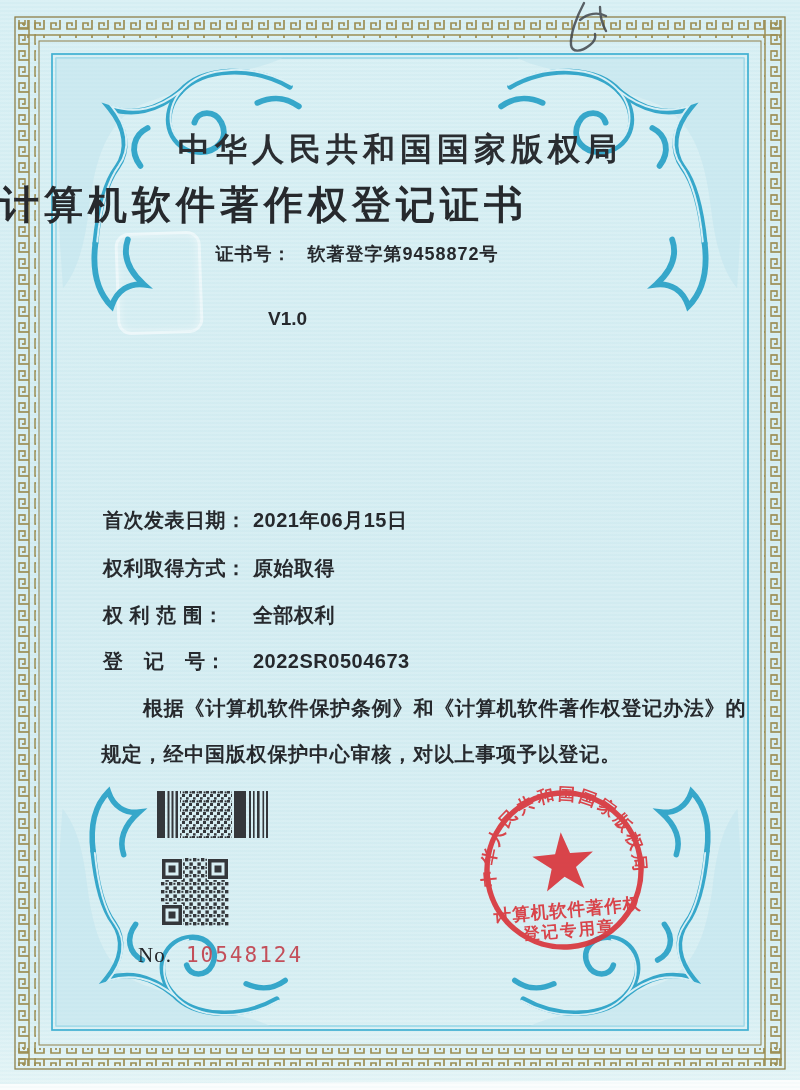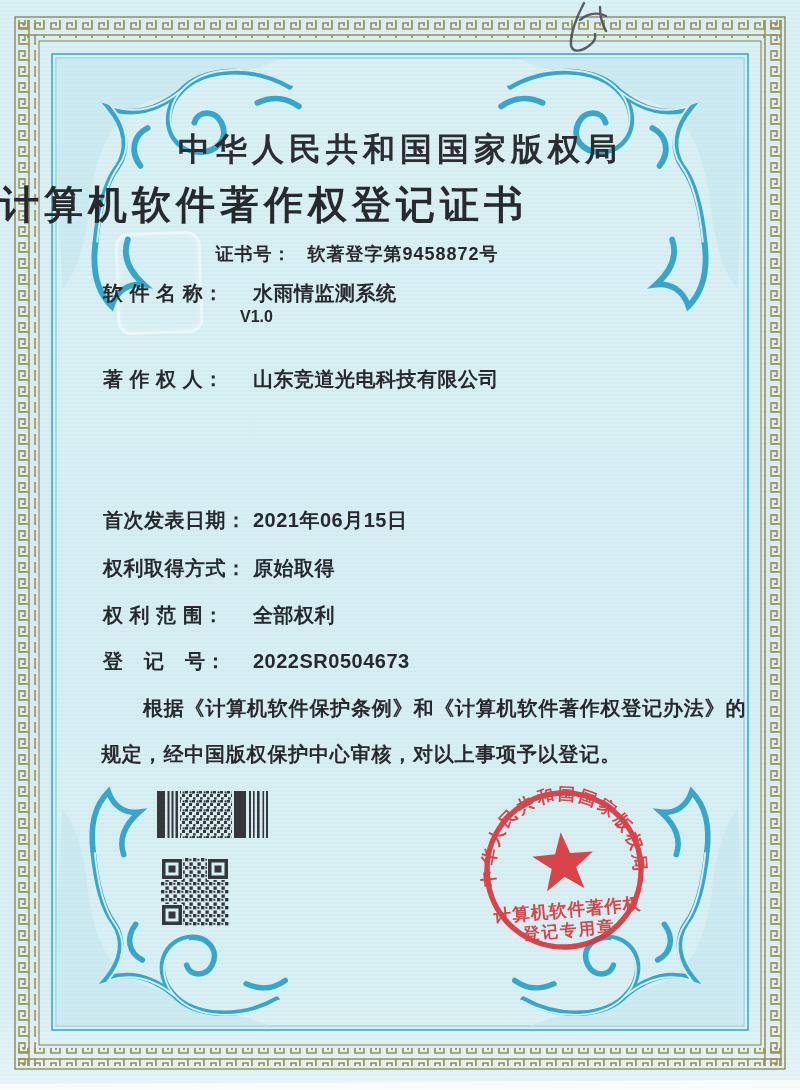--- a/index.html
+++ b/index.html
@@ -27,21 +27,21 @@
   }
   .certno {
     left:0; top:242px; width:714px; text-align:center;
     font-size:18px; font-weight:700; letter-spacing:1px;
   }
   .certno .gap { display:inline-block; width:16px; }
 
   .field-row { left:103px; font-size:20px; font-weight:700; letter-spacing:.5px; white-space:nowrap; }
   .field-label { display:inline-block; min-width:150px; }
   .field-value { }
-  .field-value2 { left:240px; font-size:16px; font-weight:700; }
+  .field-value2 { left:268px; font-size:19px; font-weight:700; }
 
   .statement {
     left:101px; width:640px; font-size:20px; font-weight:700;
     letter-spacing:.8px; white-space:nowrap;
   }
   .statement.indent { text-indent:42px; }
 
   .serial { left:138px; top:943px; font-size:21px; white-space:nowrap; }
   .serial .prefix { font-family:"Liberation Serif", serif; color:#24262a; letter-spacing:1px; }
   .serial .number {
@@ -123,28 +123,22 @@
 
   <div class="abs emboss"></div>
 
   <div class="abs authority content-z">中华人民共和国国家版权局</div>
   <div class="abs cert-title content-z">计算机软件著作权登记证书</div>
 
   <div class="abs certno content-z">
     <span>证书号：</span><span class="gap"></span><span>软著登字第9458872号</span>
   </div>
 
-  <div class="abs field-row content-z" style="top:280px">
-    <span class="field-label">软 件 名 称：</span><span class="field-value">水雨情监测系统</span>
-  </div>
   <div class="abs field-value2 content-z" style="top:308px">V1.0</div>
 
-  <div class="abs field-row content-z" style="top:366px">
-    <span class="field-label">著 作 权 人：</span><span class="field-value">山东竞道光电科技有限公司</span>
-  </div>
 
 
   <div class="abs field-row content-z" style="top:507px">
     <span class="field-label">首次发表日期：</span><span class="field-value">2021年06月15日</span>
   </div>
 
   <div class="abs field-row content-z" style="top:602px">
     <span class="field-label">权 利 范 围：</span><span class="field-value">全部权利</span>
   </div>
 
@@ -201,20 +195,23 @@
       <rect x="47" y="1" width="20" height="20" fill="#34373b"></rect>
       <rect x="50.5" y="4.5" width="13" height="13" fill="#d7eef3"></rect>
       <rect x="53.5" y="7.5" width="7" height="7" fill="#34373b"></rect>
       <rect x="0" y="46" width="22" height="22" fill="#d7eef3"></rect>
       <rect x="1" y="47" width="20" height="20" fill="#34373b"></rect>
       <rect x="4.5" y="50.5" width="13" height="13" fill="#d7eef3"></rect>
       <rect x="7.5" y="53.5" width="7" height="7" fill="#34373b"></rect>
     </g>
   </svg>
 
+  <div class="abs serial content-z">
+    <span class="prefix">No.</span><span class="number">10548124</span>
+  </div>
 
   <svg class="abs seal-wrap" width="208" height="208" viewBox="0 0 208 208">
     <g transform="rotate(-5 104 102)" opacity="0.92">
       <circle cx="104" cy="102" r="77" fill="none" stroke="#d9363c" stroke-width="5.5"></circle>
       <defs>
         <path id="sealArc" d="M38.2,125.9 A70,70 0 1 1 169.8,125.9" fill="none"></path>
       </defs>
       <text font-size="17" font-weight="700" fill="#d9363c" letter-spacing="3" font-family="Liberation Sans, sans-serif">
         <textPath href="#sealArc" startOffset="50%" text-anchor="middle">中华人民共和国国家版权局</textPath>
       </text>

